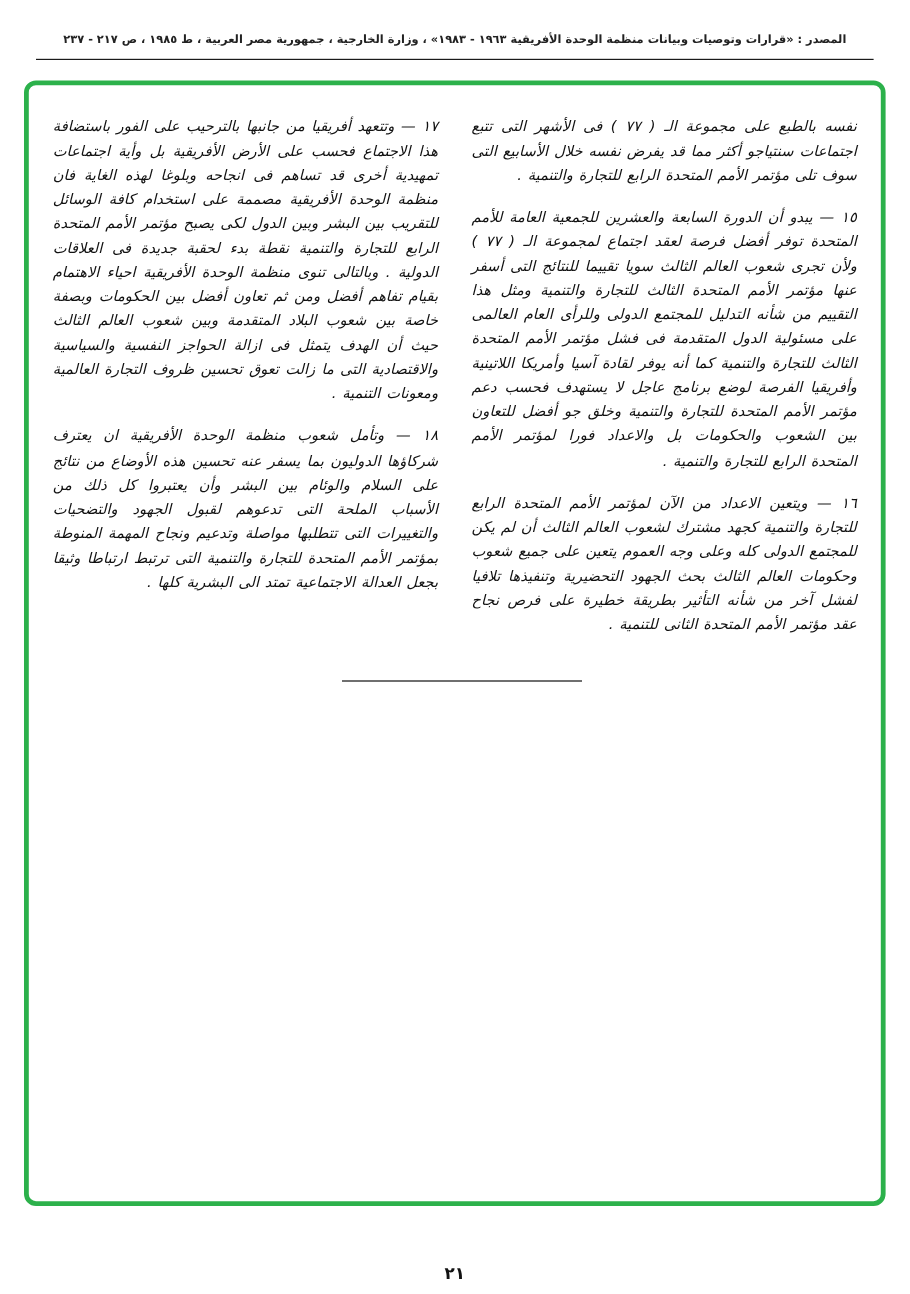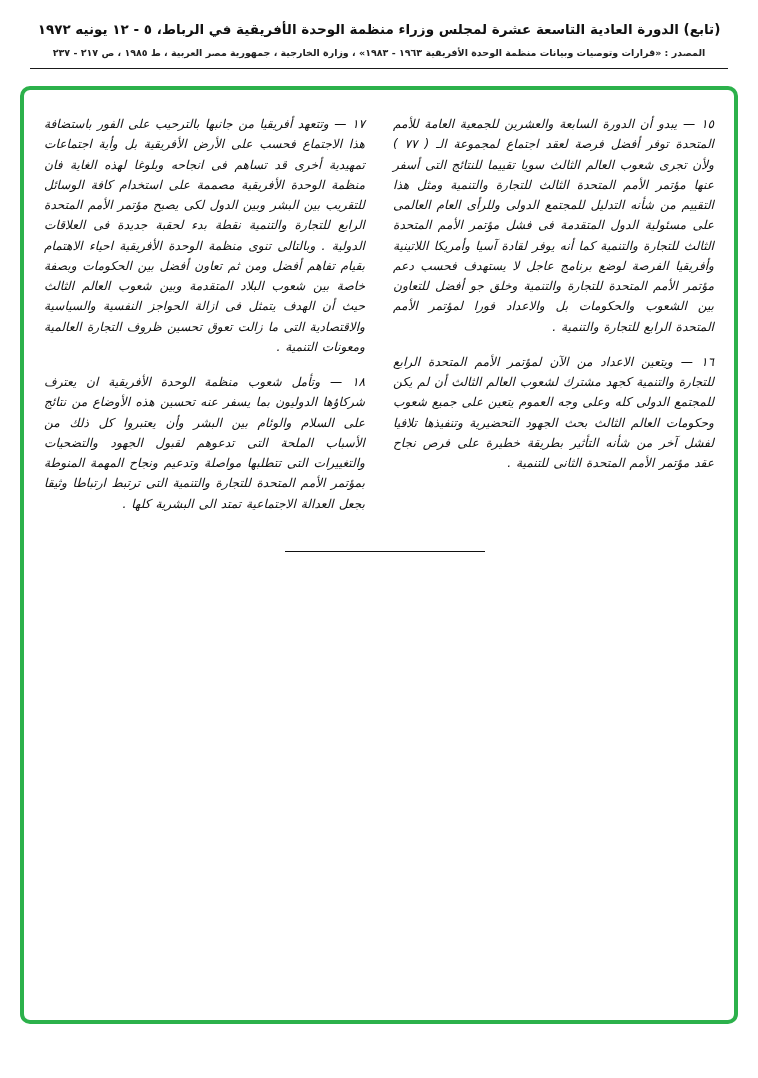--- a/index.html
+++ b/index.html
@@ -82,37 +82,38 @@
       font-weight: bold;
       color: #111111;
     }
   </style>
 </head>
 <body>
 
 <div class="page">
 
   <header class="doc-header">
-    <div class="doc-title">(تابع) الدورة العادية التاسعة عشرة لمجلس وزراء منظمة الوحدة الأفريقية في الرباط، ٥ - ١٢ يونيه ١٩٧٢</div>
     <div class="doc-source">المصدر : «قرارات وتوصيات وبيانات منظمة الوحدة الأفريقية ١٩٦٣ - ١٩٨٣» ، وزارة الخارجية ، جمهورية مصر العربية ، ط ١٩٨٥ ، ص ٢١٧ - ٢٣٧</div>
     <div class="header-rule"></div>
   </header>
 
   <div class="green-box">
     <div class="columns">
 
       <div class="col">
+        <p>نفسه بالطبع على مجموعة الـ ( ٧٧ ) فى الأشهر التى تتبع اجتماعات سنتياجو أكثر مما قد يفرض نفسه خلال الأسابيع التى سوف تلى مؤتمر الأمم المتحدة الرابع للتجارة والتنمية .</p>
         <p>١٥ — يبدو أن الدورة السابعة والعشرين للجمعية العامة للأمم المتحدة توفر أفضل فرصة لعقد اجتماع لمجموعة الـ ( ٧٧ ) ولأن تجرى شعوب العالم الثالث سويا تقييما للنتائج التى أسفر عنها مؤتمر الأمم المتحدة الثالث للتجارة والتنمية ومثل هذا التقييم من شأنه التدليل للمجتمع الدولى وللرأى العام العالمى على مسئولية الدول المتقدمة فى فشل مؤتمر الأمم المتحدة الثالث للتجارة والتنمية كما أنه يوفر لقادة آسيا وأمريكا اللاتينية وأفريقيا الفرصة لوضع برنامج عاجل لا يستهدف فحسب دعم مؤتمر الأمم المتحدة للتجارة والتنمية وخلق جو أفضل للتعاون بين الشعوب والحكومات بل والاعداد فورا لمؤتمر الأمم المتحدة الرابع للتجارة والتنمية .</p>
         <p>١٦ — ويتعين الاعداد من الآن لمؤتمر الأمم المتحدة الرابع للتجارة والتنمية كجهد مشترك لشعوب العالم الثالث أن لم يكن للمجتمع الدولى كله وعلى وجه العموم يتعين على جميع شعوب وحكومات العالم الثالث بحث الجهود التحضيرية وتنفيذها تلافيا لفشل آخر من شأنه التأثير بطريقة خطيرة على فرص نجاح عقد مؤتمر الأمم المتحدة الثانى للتنمية .</p>
       </div>
 
       <div class="col">
         <p>١٧ — وتتعهد أفريقيا من جانبها بالترحيب على الفور باستضافة هذا الاجتماع فحسب على الأرض الأفريقية بل وأية اجتماعات تمهيدية أخرى قد تساهم فى انجاحه وبلوغا لهذه الغاية فان منظمة الوحدة الأفريقية مصممة على استخدام كافة الوسائل للتقريب بين البشر وبين الدول لكى يصبح مؤتمر الأمم المتحدة الرابع للتجارة والتنمية نقطة بدء لحقبة جديدة فى العلاقات الدولية . وبالتالى تنوى منظمة الوحدة الأفريقية احياء الاهتمام بقيام تفاهم أفضل ومن ثم تعاون أفضل بين الحكومات وبصفة خاصة بين شعوب البلاد المتقدمة وبين شعوب العالم الثالث حيث أن الهدف يتمثل فى ازالة الحواجز النفسية والسياسية والاقتصادية التى ما زالت تعوق تحسين ظروف التجارة العالمية ومعونات التنمية .</p>
         <p>١٨ — وتأمل شعوب منظمة الوحدة الأفريقية ان يعترف شركاؤها الدوليون بما يسفر عنه تحسين هذه الأوضاع من نتائج على السلام والوئام بين البشر وأن يعتبروا كل ذلك من الأسباب الملحة التى تدعوهم لقبول الجهود والتضحيات والتغييرات التى تتطلبها مواصلة وتدعيم ونجاح المهمة المنوطة بمؤتمر الأمم المتحدة للتجارة والتنمية التى ترتبط ارتباطا وثيقا بجعل العدالة الاجتماعية تمتد الى البشرية كلها .</p>
       </div>
 
     </div>
 
     <div class="end-divider"></div>
   </div>
 
+  <div class="page-number">٢١</div>
 
 </div>
 
 </body></html>

